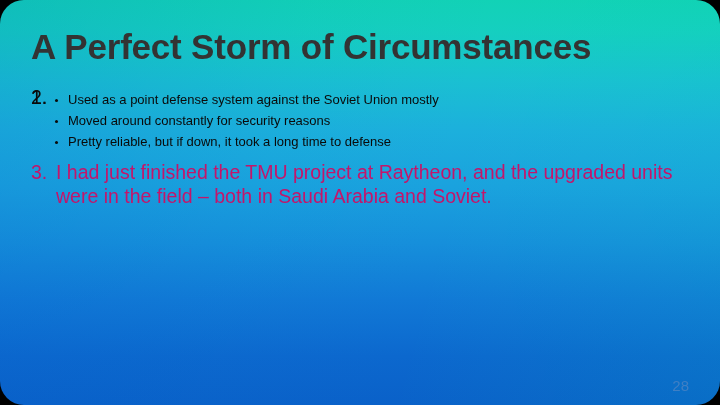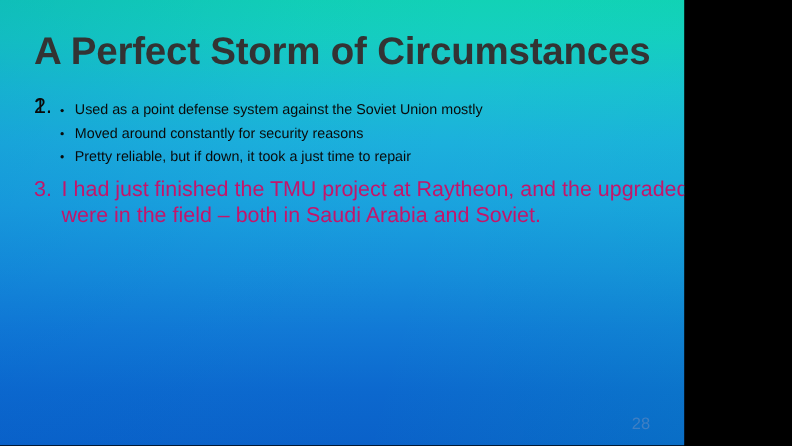--- a/index.html
+++ b/index.html
@@ -3,36 +3,37 @@
 <meta charset="utf-8">
 <style>
   html, body {
     margin: 0;
     padding: 0;
     background: #000;
   }
 
   #slide {
     position: relative;
-    width: 622px;
+    width: 720px;
     height: 405px;
     overflow: hidden;
     font-family: "Liberation Sans", sans-serif;
     
     background:
       linear-gradient(180deg,
         #12d2b6 0%,
         #15cfc0 8%,
         #1ac0d2 20%,
         #1cb0dc 32%,
         #1aa2de 46%,
         #168fdb 60%,
         #1179d6 74%,
         #0c68ce 88%,
         #0a61c9 100%);
+    border-radius: 24px;
   }
 
   
   #slide::before {
     content: "";
     position: absolute;
     inset: 0;
     background: linear-gradient(105deg,
       rgba(0, 90, 200, 0.16) 0%,
       rgba(0, 120, 200, 0.04) 38%,
@@ -146,21 +147,21 @@
         <div class="item-l2">
           <span class="dot"></span>
           <span>Used as a point defense system against the Soviet Union mostly</span>
         </div>
         <div class="item-l2">
           <span class="dot"></span>
           <span>Moved around constantly for security reasons</span>
         </div>
         <div class="item-l2">
           <span class="dot"></span>
-          <span>Pretty reliable, but if down, it took a just time to repair</span>
+          <span>Pretty reliable, but if down, it took a long time to defense</span>
         </div>
       </div>
 
       <div class="spacer-3"></div>
 
       <div class="item-l1 accent">
         <span class="marker">3.</span>
         <span>I had just finished the TMU project at Raytheon, and the upgraded units were in the field – both in Saudi Arabia and Soviet.</span>
       </div>
 

